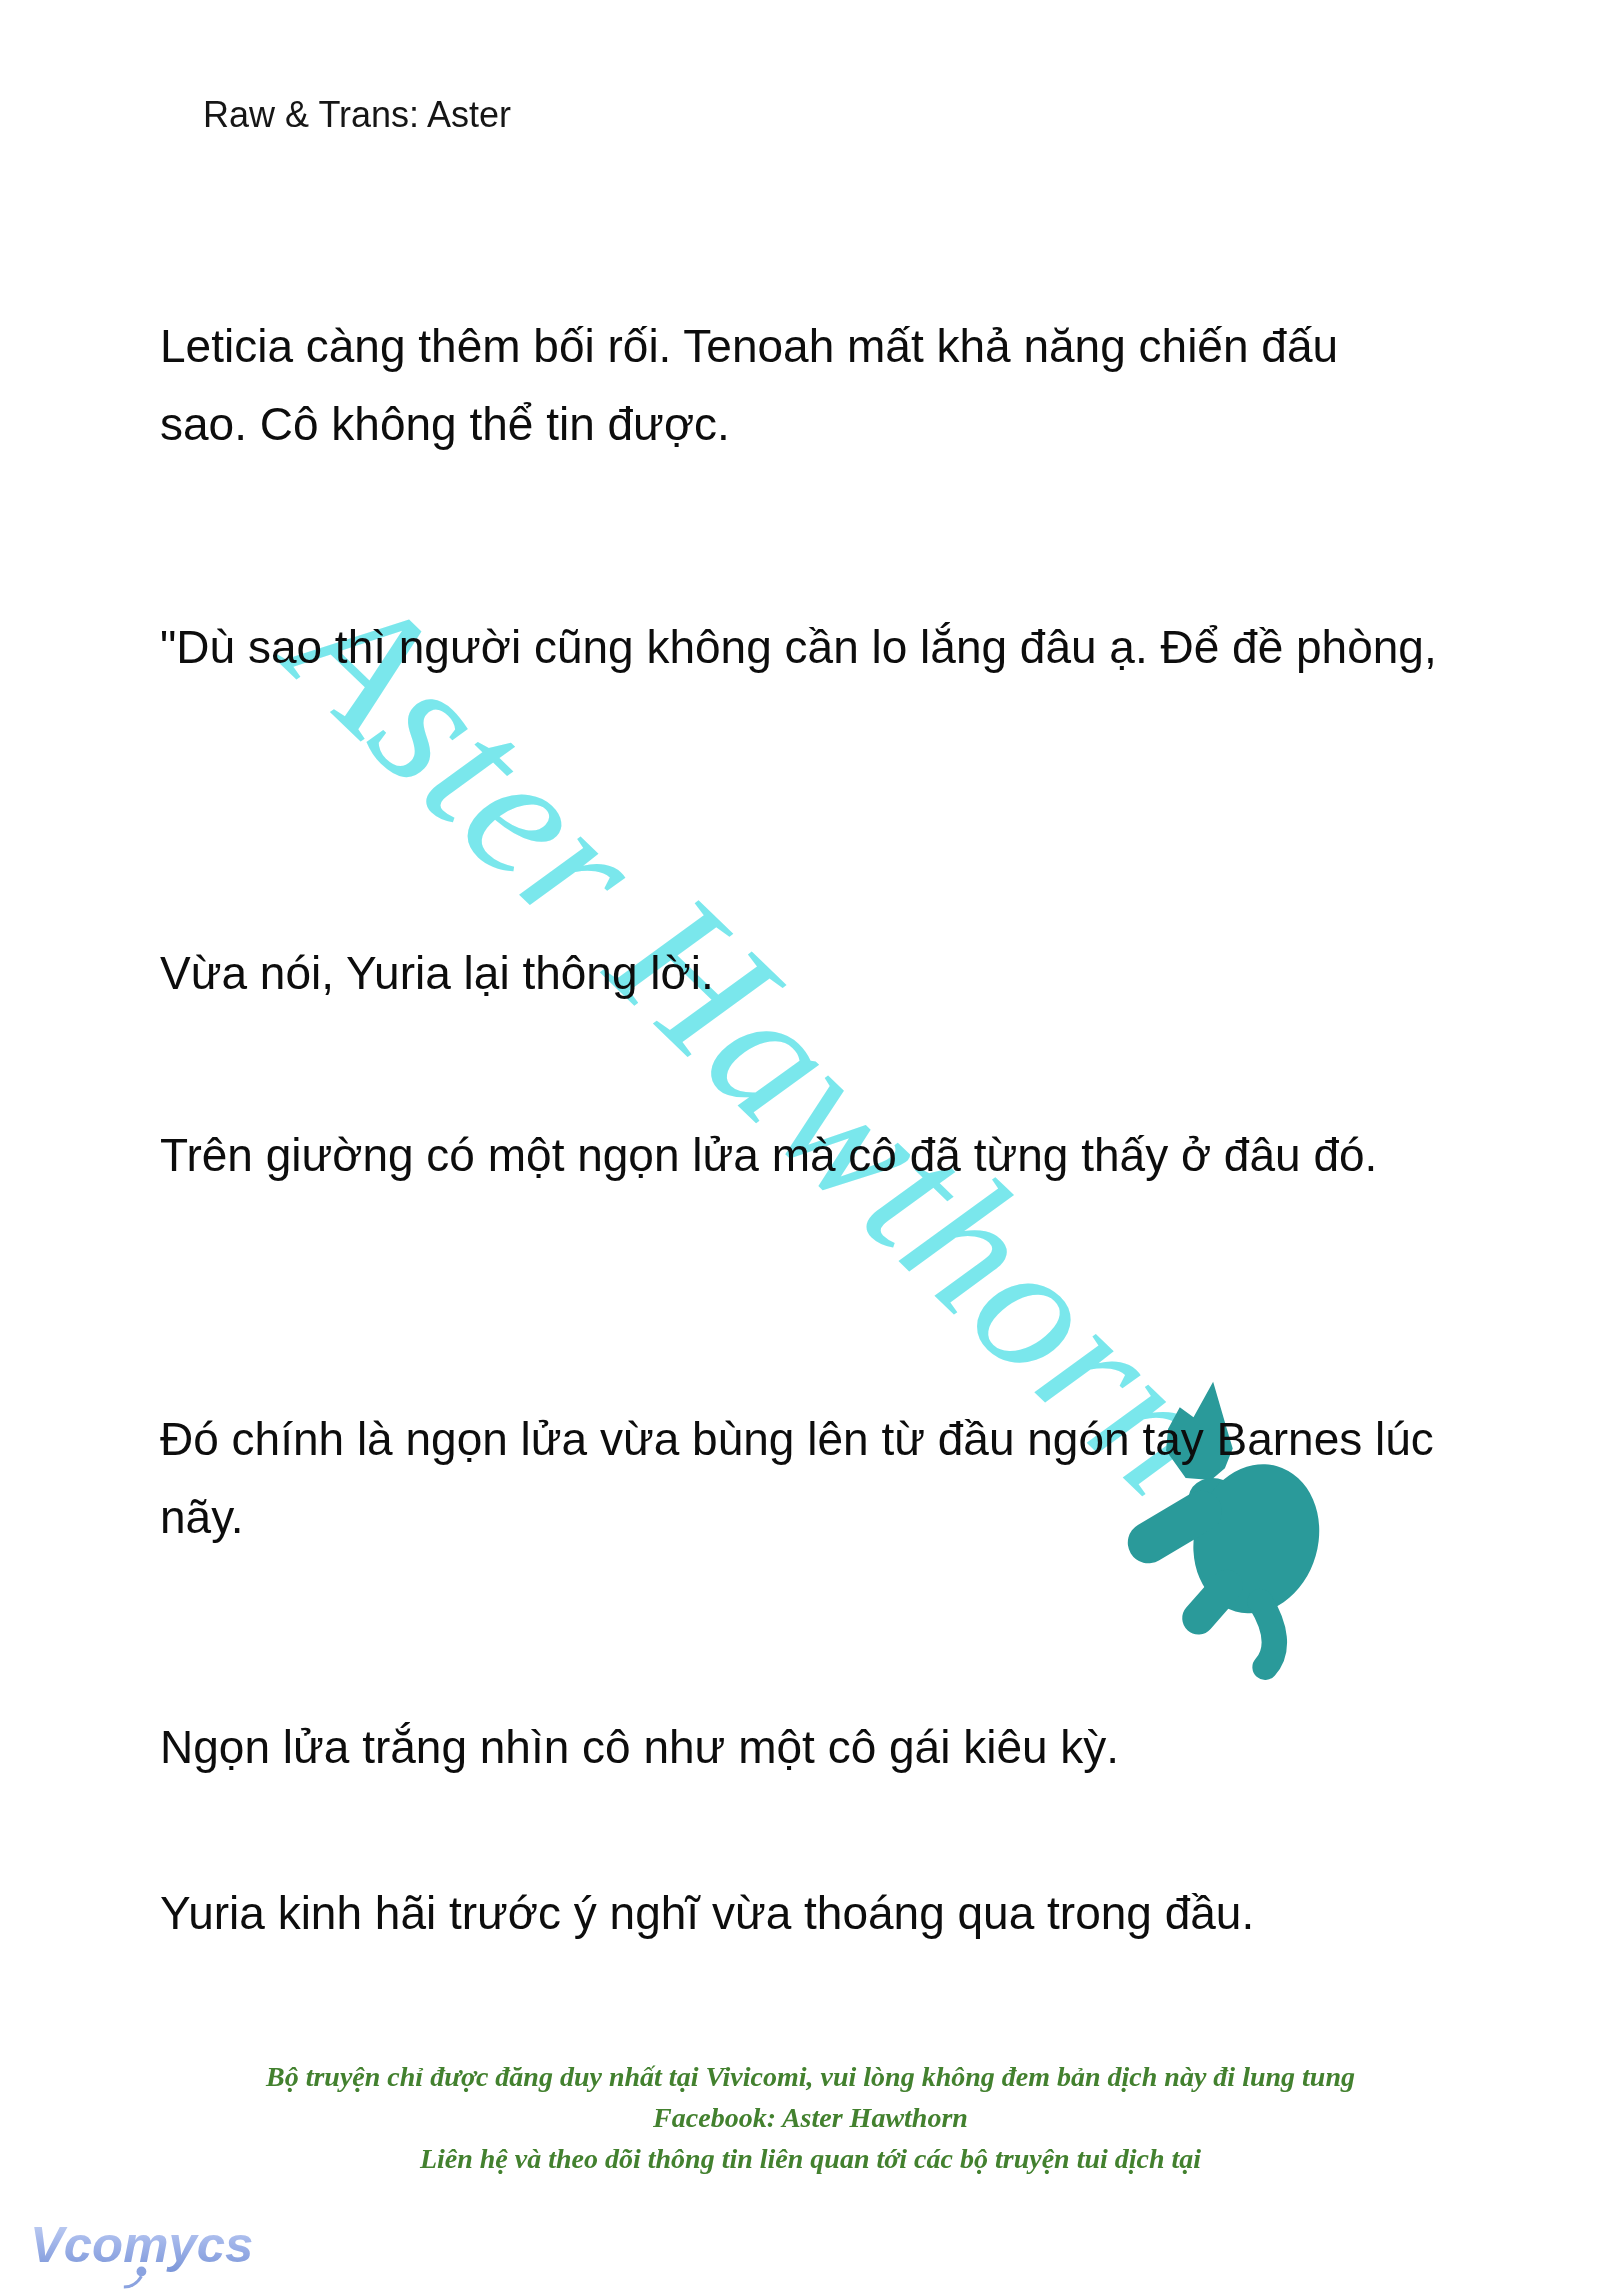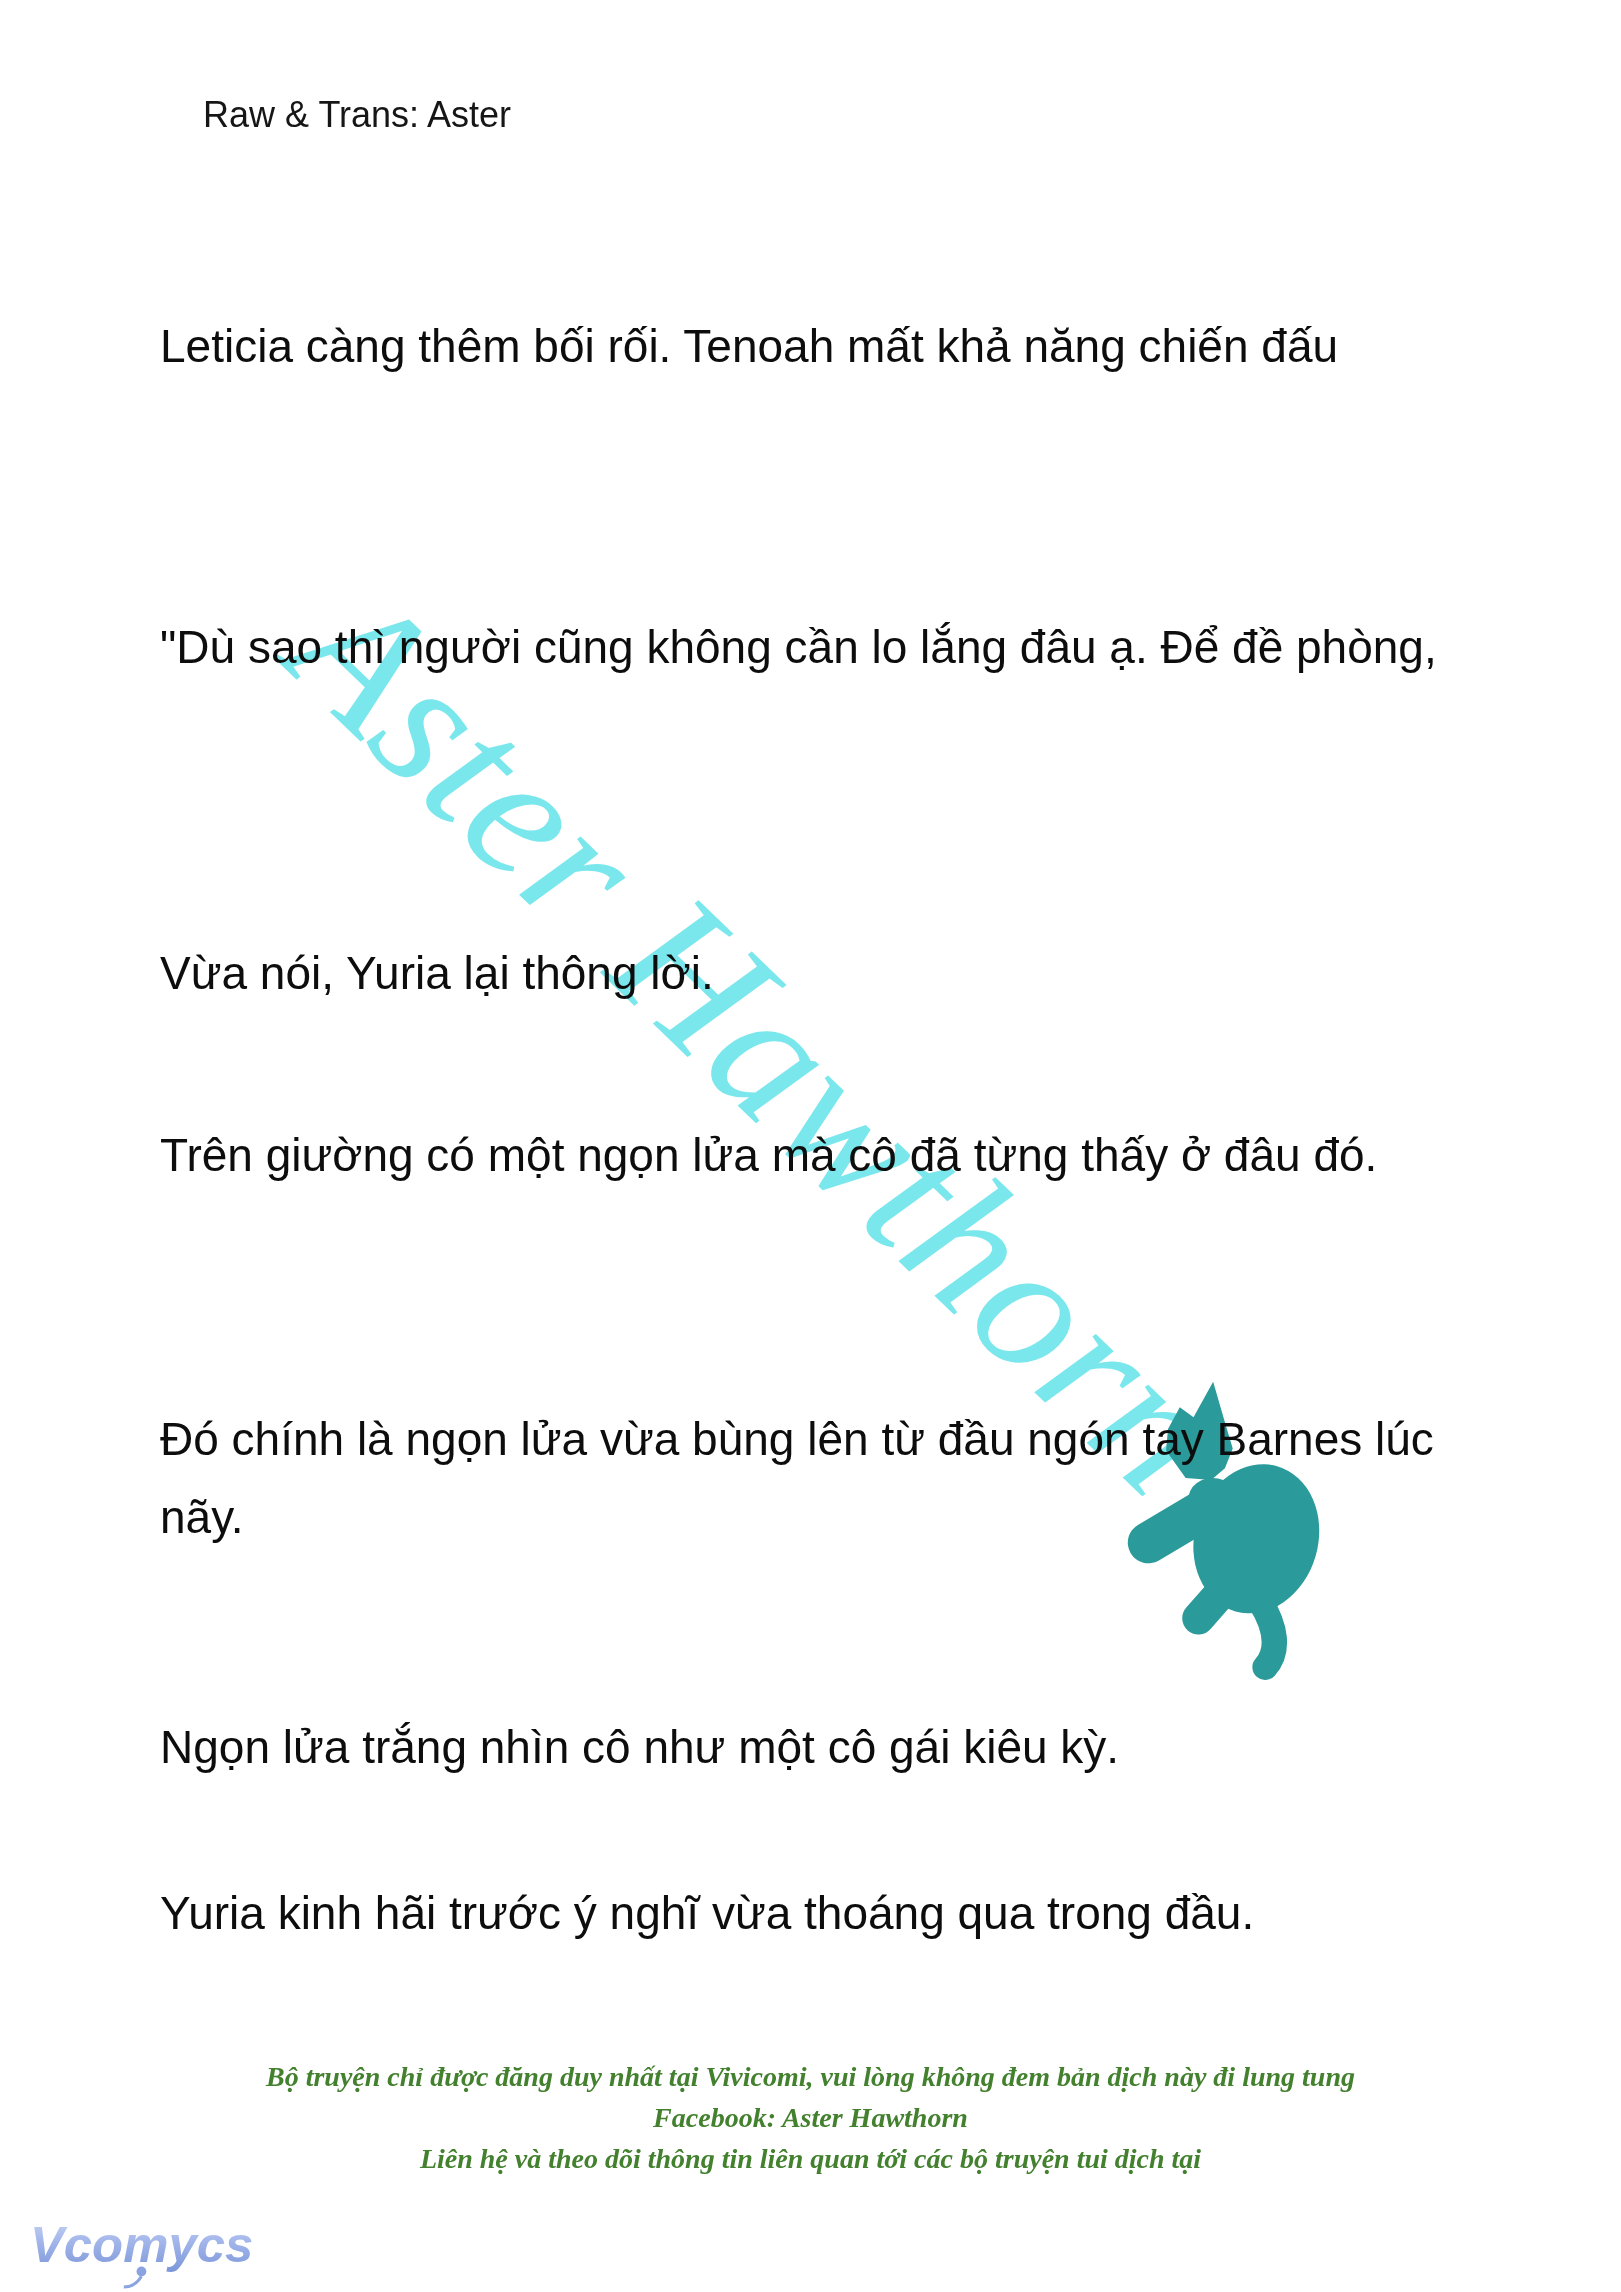--- a/index.html
+++ b/index.html
@@ -113,20 +113,21 @@
 
       <line x1="112" y1="220" x2="83" y2="253" stroke="#2A9A9A" stroke-width="33" stroke-linecap="round"></line>
 
       <path d="M146,236 C162,262 166,286 151,303" fill="none" stroke="#2A9A9A" stroke-width="26" stroke-linecap="round"></path>
     </g>
   </svg>
 
   <div id="body-text">
       <div class="para" style="top: 307px;">
         <div class="text-line">Leticia càng thêm bối rối. Tenoah mất khả năng chiến đấu</div>
+        <div class="text-line">sao. Cô không thể tin được.</div>
       </div>
       <div class="para" style="top: 608px;">
         <div class="text-line">"Dù sao thì người cũng không cần lo lắng đâu ạ. Để đề phòng,</div>
       </div>
       <div class="para" style="top: 934px;">
         <div class="text-line">Vừa nói, Yuria lại thông lời.</div>
       </div>
       <div class="para" style="top: 1116px;">
         <div class="text-line">Trên giường có một ngọn lửa mà cô đã từng thấy ở đâu đó.</div>
       </div>

